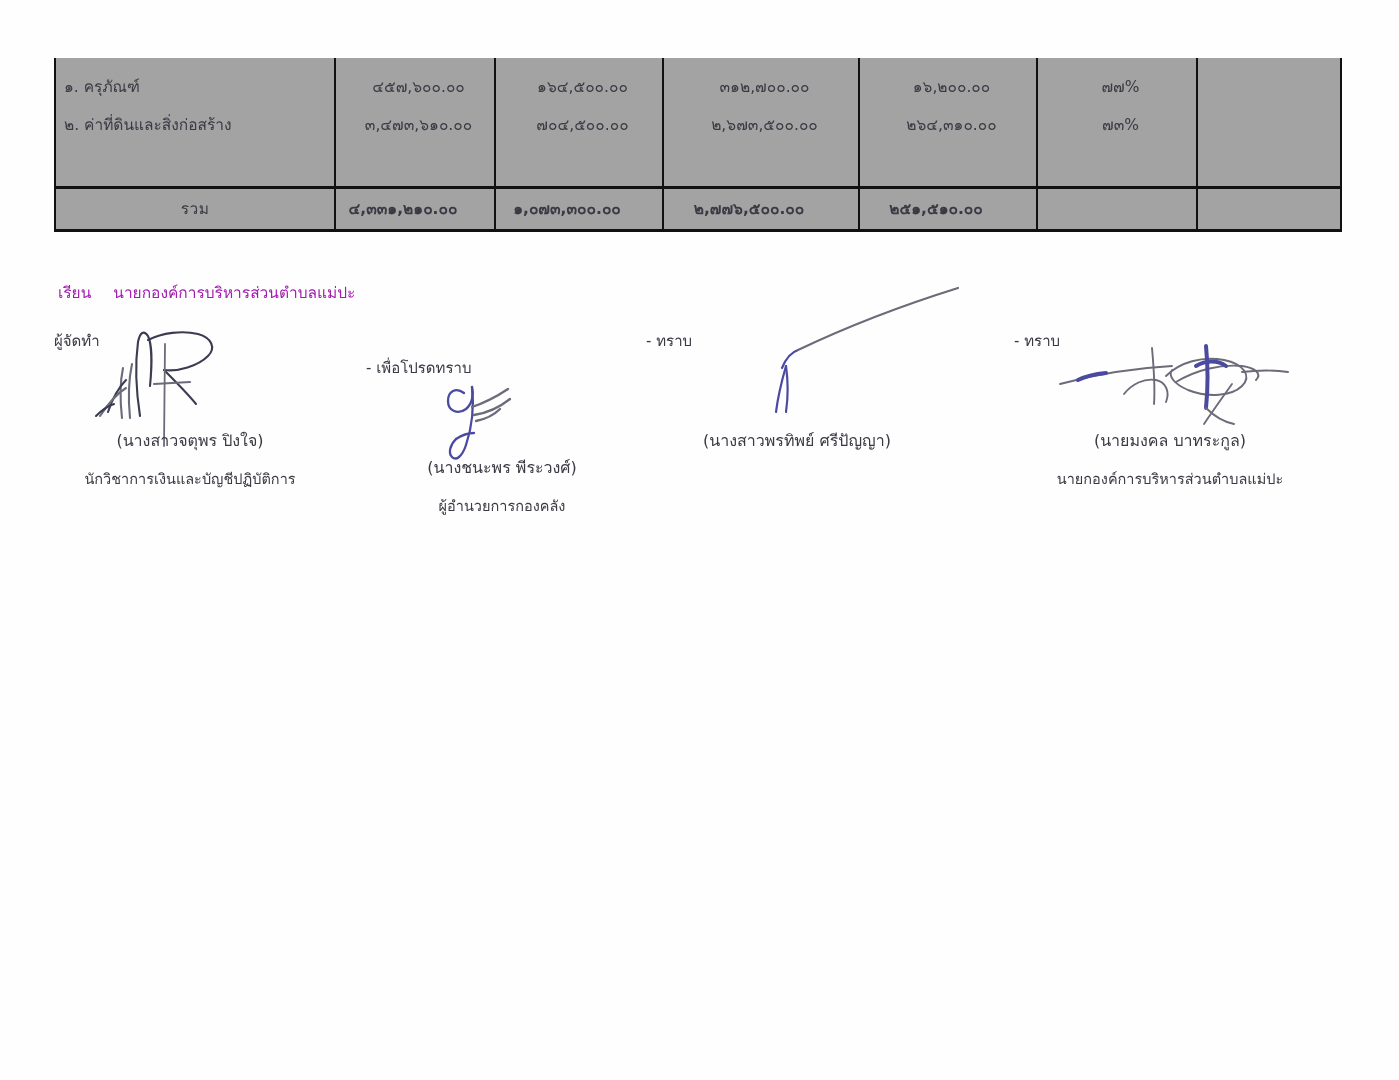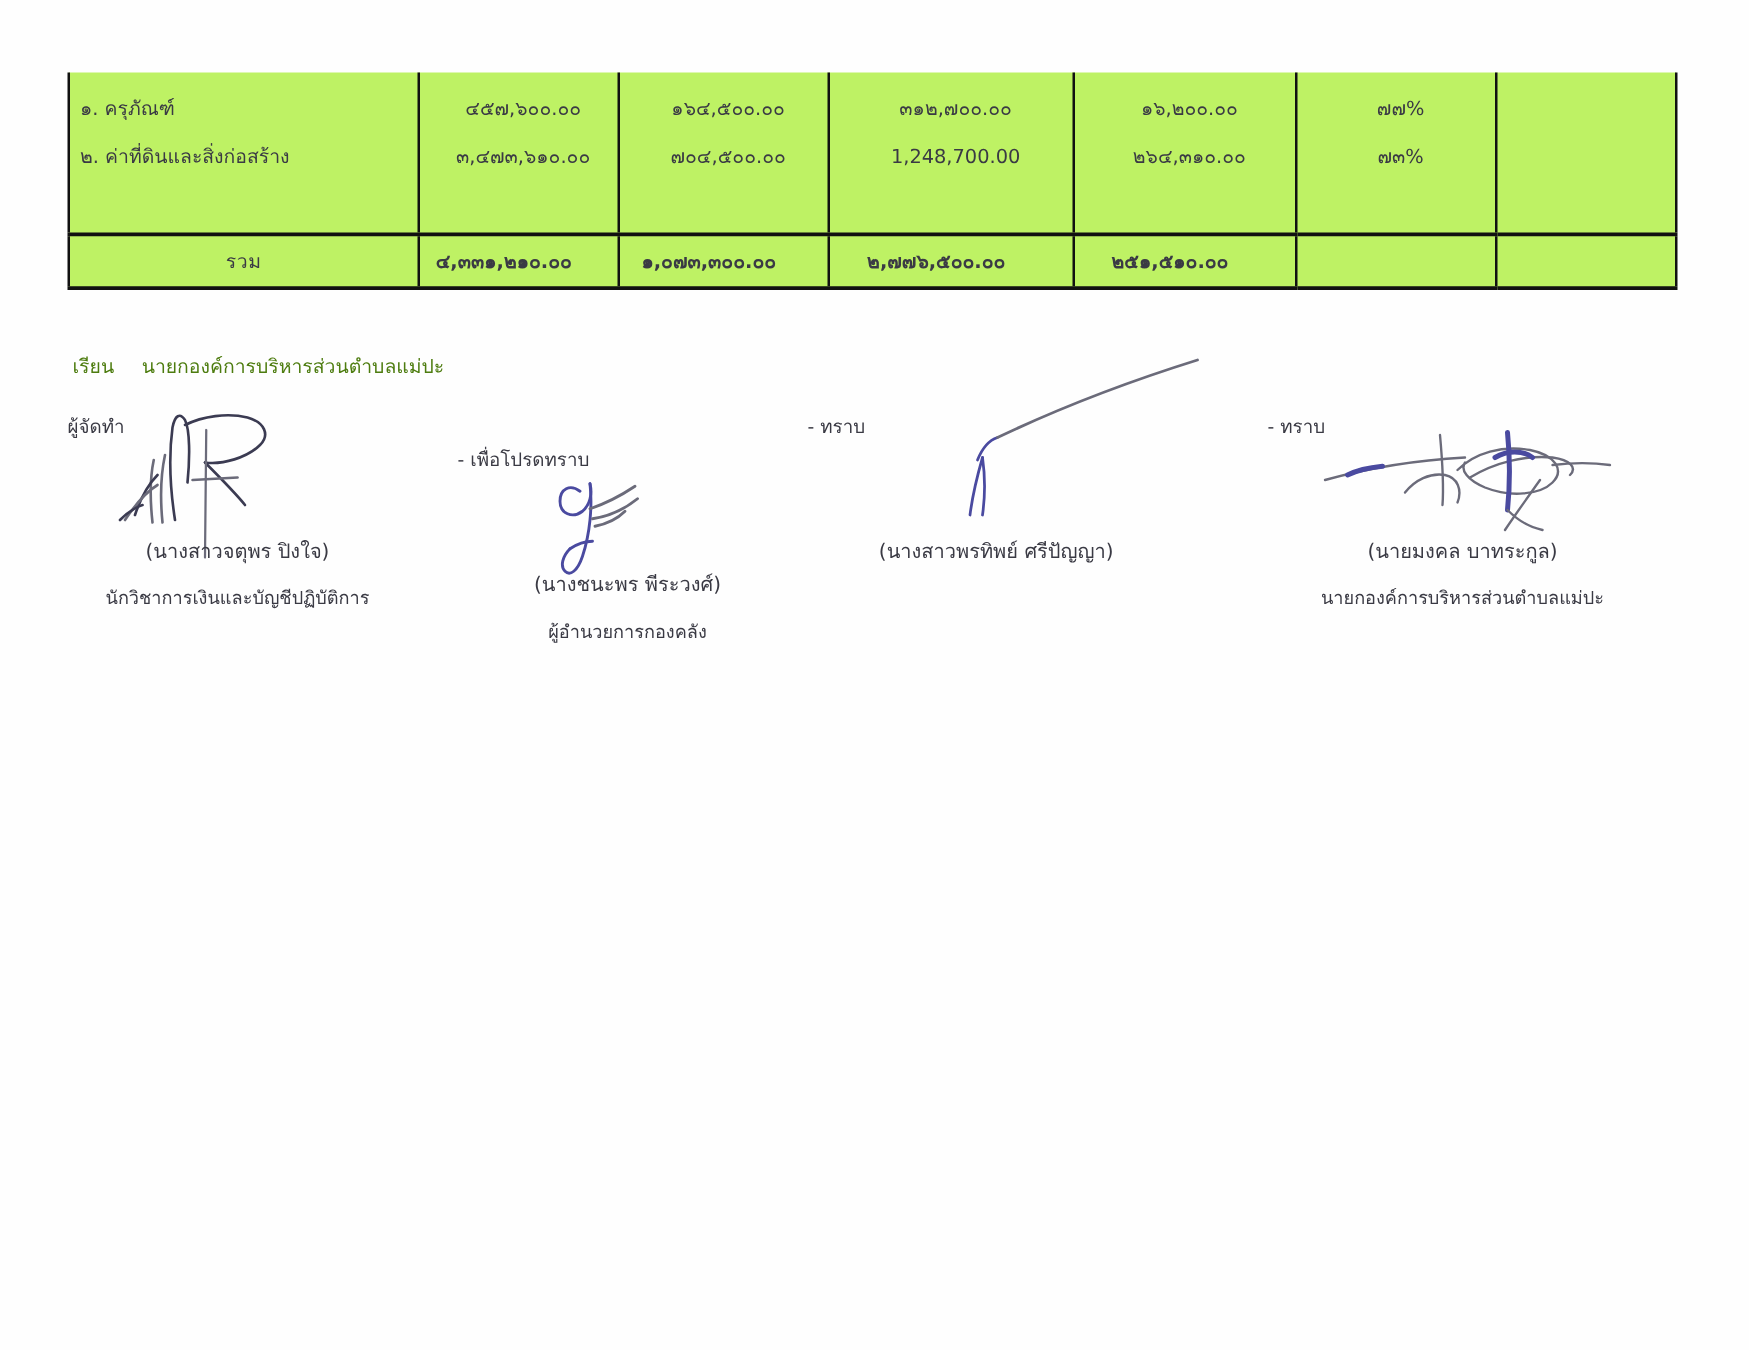--- a/index.html
+++ b/index.html
@@ -40,21 +40,21 @@
   }
   table.budget td {
     border-left: 2.5px solid #111;
     border-right: 2.5px solid #111;
     border-top: none;
     border-bottom: none;
     padding: 0;
     vertical-align: top;
     font-size: 15.5px;
     color: #3a3a44;
-    background: #bef264;
+    background: #a3a3a3;
   }
   
   col.c-item  { width: 280px; }
   col.c-n1    { width: 160px; }
   col.c-n2    { width: 168px; }
   col.c-n3    { width: 196px; }
   col.c-n4    { width: 178px; }
   col.c-pct   { width: 160px; }
   col.c-note  { width: 144px; }
 
@@ -105,21 +105,21 @@
     top: 268px;
     width: 1399px;
     height: 220px;
   }
   .to-line {
     position: absolute;
     left: 58px;
     top: 12px;
     font-size: 15.5px;
     white-space: nowrap;
-    color: #4d7c0f;
+    color: #a21caf;
   }
   .to-line .to-label { margin-right: 22px; }
 
   .sig-col {
     position: absolute;
     top: 60px;
     text-align: center;
   }
   .sig-col.col-1 { left: 40px;   width: 300px; }
   .sig-col.col-2 { left: 352px;  width: 300px; margin-top: 27px; }
@@ -201,21 +201,21 @@
           </td>
           <td class="cell-num">
             <div class="cell-lines">
               <div class="line">๑๖๔,๕๐๐.๐๐</div>
               <div class="line">๗๐๔,๕๐๐.๐๐</div>
             </div>
           </td>
           <td class="cell-num">
             <div class="cell-lines">
               <div class="line">๓๑๒,๗๐๐.๐๐</div>
-              <div class="line">1,248,700.00</div>
+              <div class="line">๒,๖๗๓,๕๐๐.๐๐</div>
             </div>
           </td>
           <td class="cell-num">
             <div class="cell-lines">
               <div class="line">๑๖,๒๐๐.๐๐</div>
               <div class="line">๒๖๔,๓๑๐.๐๐</div>
             </div>
           </td>
           <td class="cell-pct">
             <div class="cell-lines">

